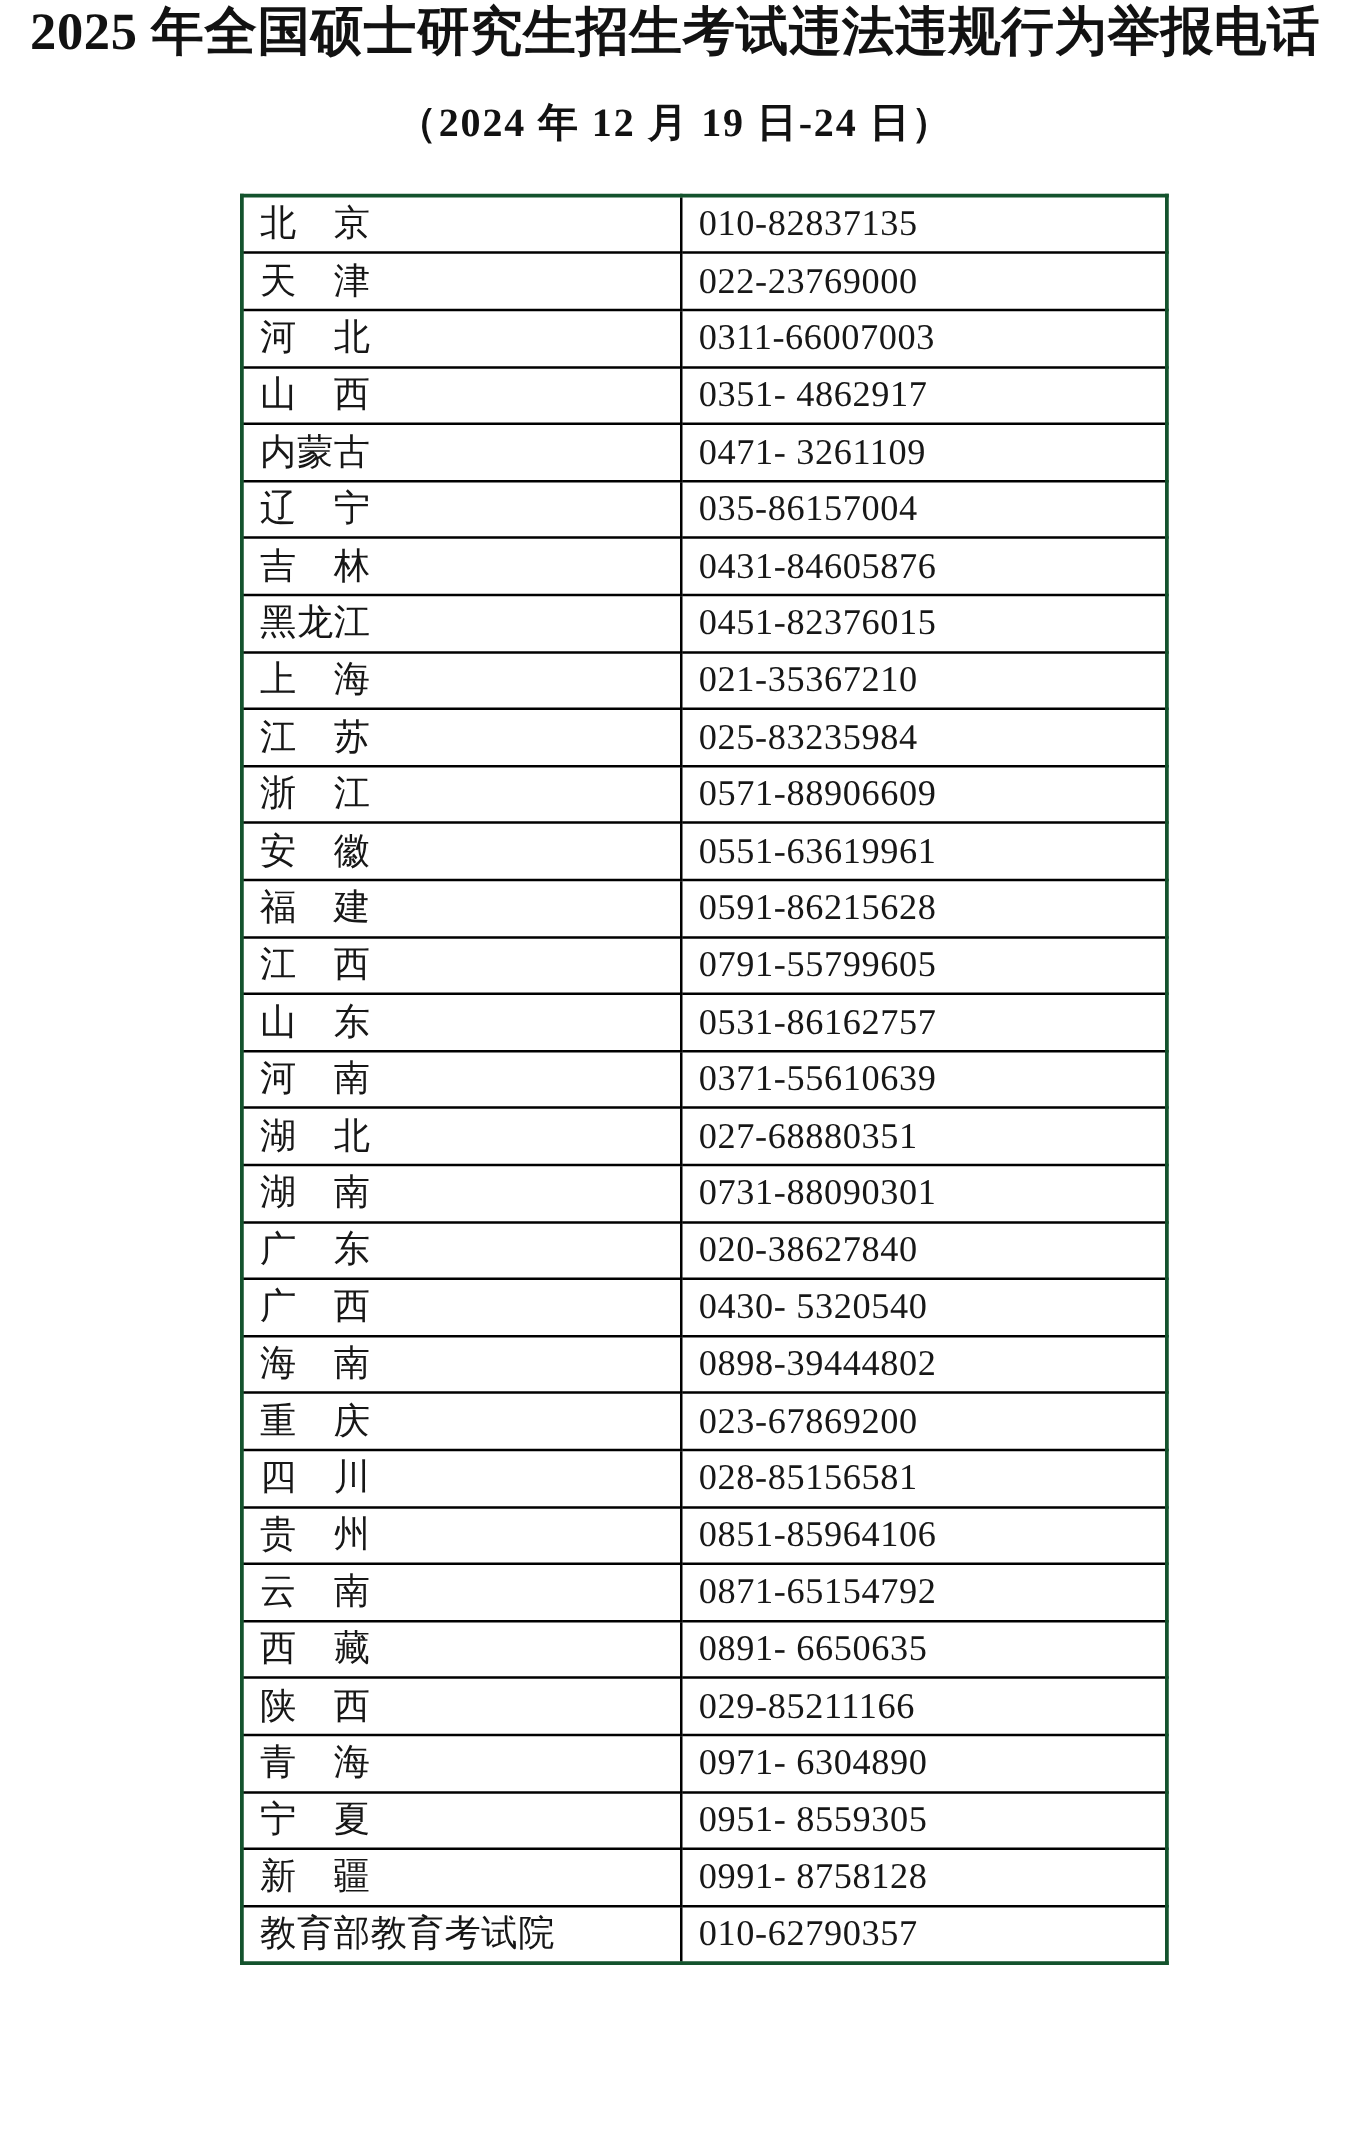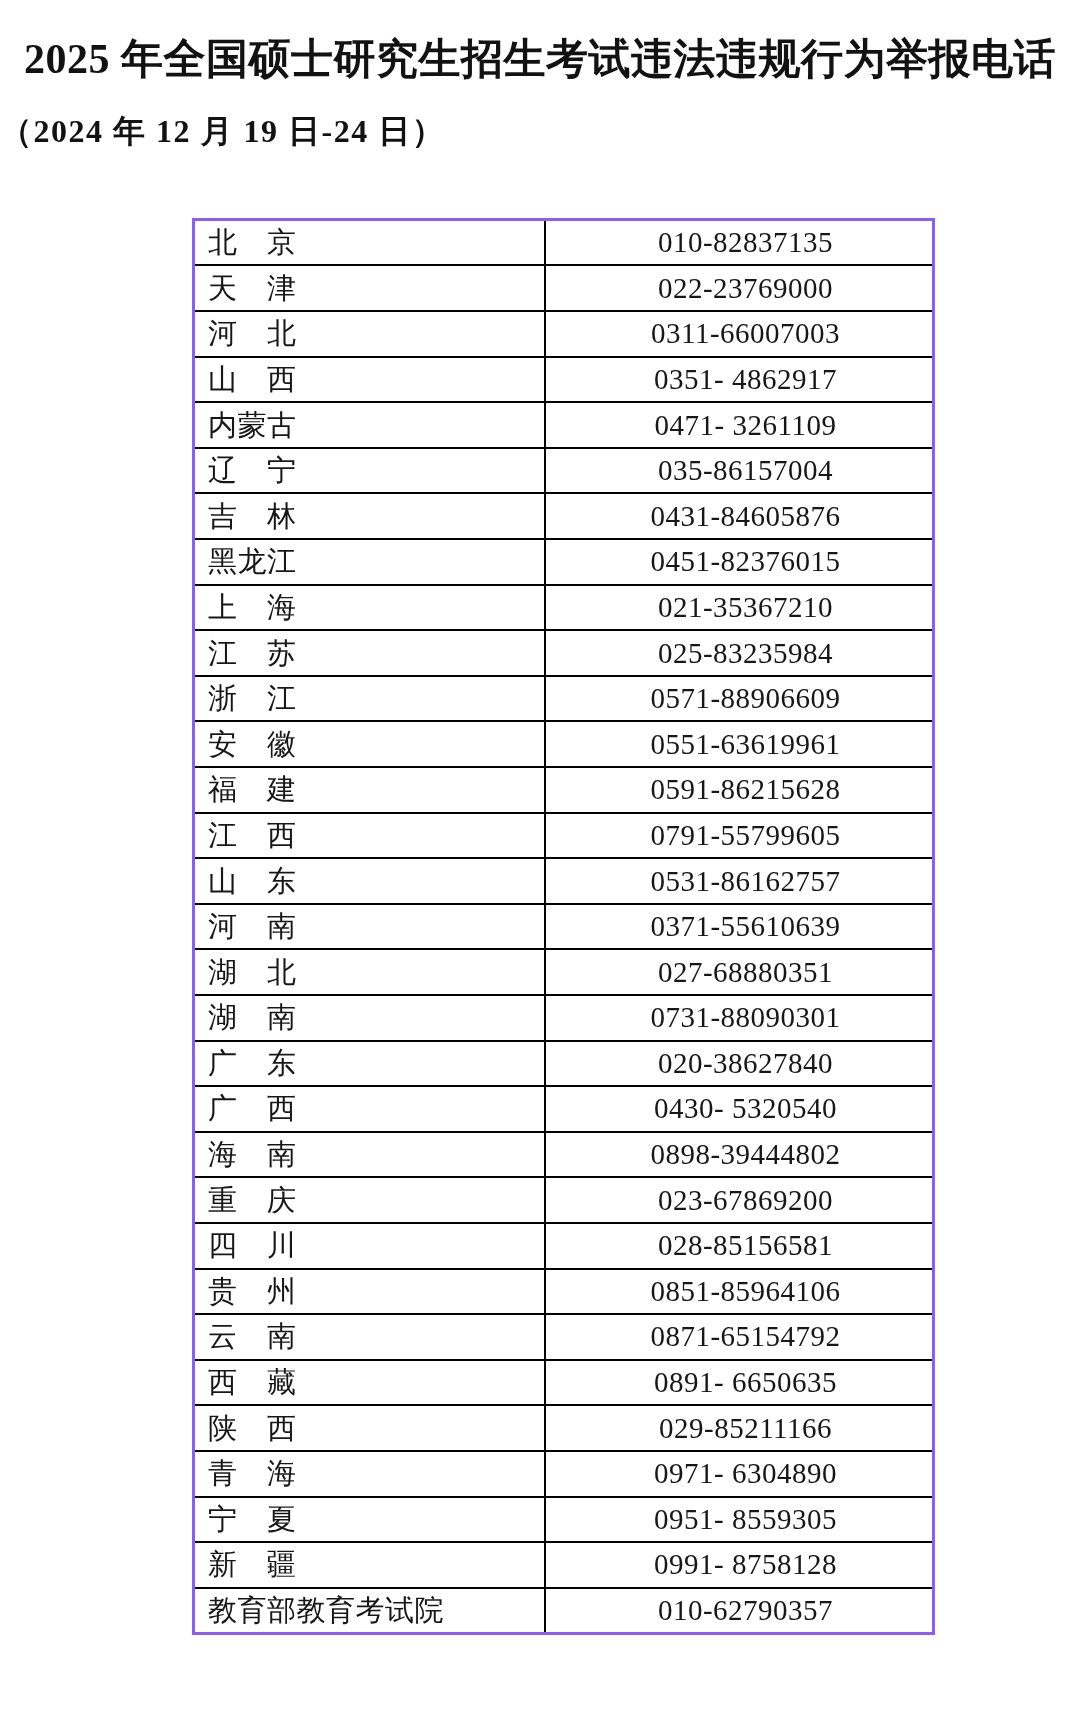--- a/index.html
+++ b/index.html
@@ -11,65 +11,63 @@
     position: relative;
     width: 1080px;
     height: 1722px;
     background: #ffffff;
     color: #151515;
     font-family: "Liberation Serif", "DejaVu Serif", serif;
     overflow: hidden;
   }
   .title {
     margin: 0;
-    padding-top: 33px;
     text-align: center;
     font-size: 42px;
     line-height: 1.25;
     font-weight: 700;
     letter-spacing: 0.5px;
     color: #121212;
   }
   .subtitle {
     margin-top: 26px;
-    text-align: left;
+    text-align: center;
     font-size: 32px;
     line-height: 1.2;
     font-weight: 700;
     letter-spacing: 1.5px;
     color: #121212;
   }
   table.hotline-table {
     margin-left: 192px;
-    margin-top: 68px;
+    margin-top: 38px;
     border-collapse: collapse;
     table-layout: fixed;
     width: 711px;
-    border: 3px solid #8b5cf6;
+    border: 3px solid #14532d;
   }
   table.hotline-table td {
     border: 2px solid #000000;
     height: 43.6px;
     padding: 0 0 0 13px;
     vertical-align: middle;
     font-size: 29px;
     line-height: 1;
     color: #171717;
     white-space: pre;
     overflow: hidden;
   }
   td.region-cell {
     width: 336px;
     letter-spacing: 0.5px;
   }
   td.phone-cell {
     width: 373px;
     letter-spacing: 0.5px;
     font-size: 30px;
-    text-align: center;
   }
 </style>
 </head>
 <body>
 
 <div class="page">
   <h1 class="title">2025 年全国硕士研究生招生考试违法违规行为举报电话</h1>
   <div class="subtitle">（2024 年 12 月 19 日-24 日）</div>
   <table class="hotline-table">
     <tbody id="hotline-tbody">

